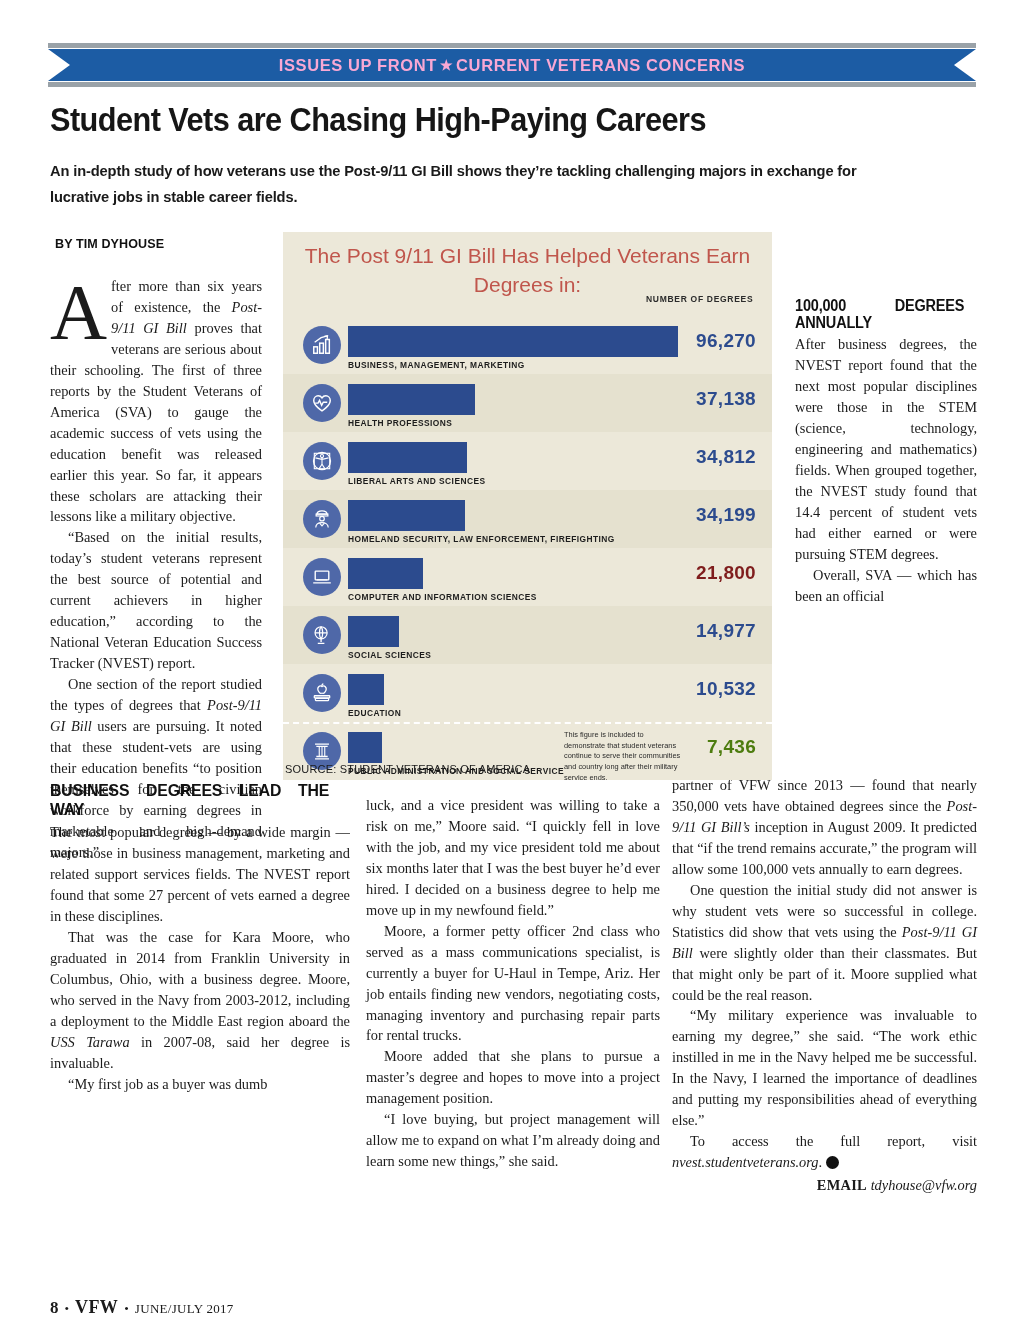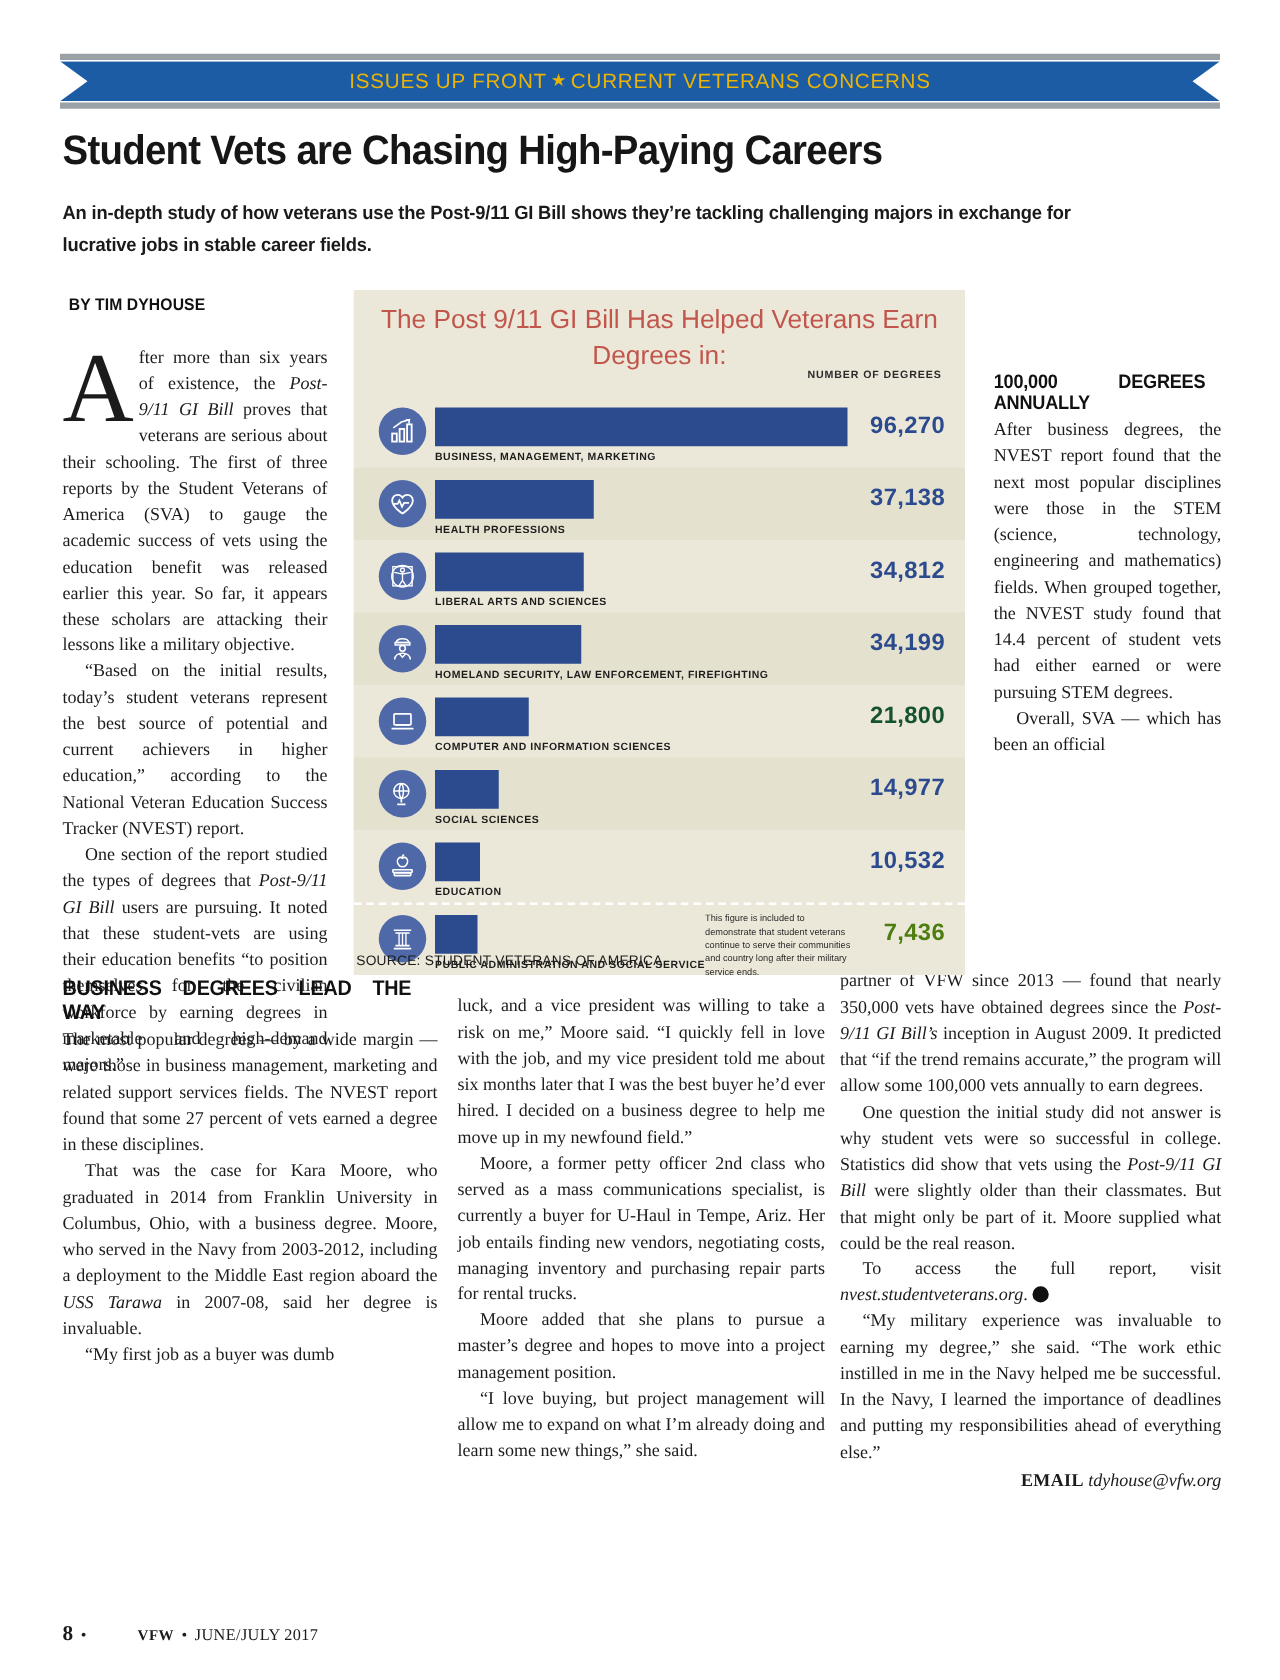--- a/index.html
+++ b/index.html
@@ -19,21 +19,21 @@
   .banner-rule.top{top:0;}
   .banner-rule.bot{bottom:0;}
   .banner-bar{
     position:absolute;left:0;top:6px;width:928px;height:32px;
     background:#1c5ca4;
     clip-path:polygon(0 0, 22px 50%, 0 100%, 928px 100%, 906px 50%, 928px 0);
     display:flex;align-items:center;justify-content:center;
   }
   .banner-text{
     font-family:"Liberation Sans", sans-serif;
-    font-weight:normal;color:#eab308;font-size:16.5px;
+    font-weight:bold;color:#f9a8d4;font-size:16.5px;
     letter-spacing:.6px;white-space:nowrap;text-align:right;
   }
   .banner-text .star{font-size:14px;vertical-align:1px;margin:0 3px;}
 
   
   .headline{
     position:absolute;left:50px;top:103px;width:900px;
     font-family:"Liberation Sans", sans-serif;
     font-weight:bold;font-size:33px;letter-spacing:-.6px;
     color:#161616;line-height:1.06;
@@ -135,21 +135,21 @@
     font-family:"Liberation Sans", sans-serif;
     font-size:11px;letter-spacing:.2px;color:#1a1a1a;
   }
 
   
   .footer{
     position:absolute;left:50px;top:1297px;
     font-size:13px;color:#1b1b1b;white-space:nowrap;
   }
   .footer .pg{font-weight:bold;font-size:17px;}
-  .footer .vfw{font-variant:small-caps;font-weight:bold;font-size:12px;letter-spacing:.4px;margin-left:35px;}
+  .footer .vfw{font-variant:small-caps;font-weight:bold;font-size:18px;letter-spacing:.4px;}
   .footer .dt{font-variant:small-caps;font-size:13px;letter-spacing:.3px;}
   .footer .dot{margin:0 6px;}
 
   .endmark{
     display:inline-block;width:13px;height:13px;border-radius:50%;
     background:#111;position:relative;vertical-align:-2px;
   }
   .endmark::after{
     content:"\2605";color:#fff;font-size:9px;position:absolute;
     left:2px;top:-1px;line-height:13px;
@@ -200,22 +200,22 @@
 
   <div class="col" id="col-right-top">
     <div class="subhead small">100,000 DEGREES ANNUALLY</div>
     <p class="first">After business degrees, the NVEST report found that the next most popular disciplines were those in the STEM (science, technology, engineering and mathematics) fields. When grouped together, the NVEST study found that 14.4 percent of student vets had either earned or were pursuing STEM degrees.</p>
     <p>Overall, SVA — which has been an official</p>
   </div>
 
   <div class="col" id="col-right-bot">
     <p class="first"><span>partner of VFW since 2013 — found that nearly 350,000 vets have obtained degrees since the </span><i>Post-9/11 GI Bill’s</i><span> inception in August 2009. It predicted that “if the trend remains accurate,” the program will allow some 100,000 vets annually to earn degrees.</span></p>
     <p><span>One question the initial study did not answer is why student vets were so successful in college. Statistics did show that vets using the </span><i>Post-9/11 GI Bill</i><span> were slightly older than their classmates. But that might only be part of it. Moore supplied what could be the real reason.</span></p>
+    <p>“My military experience was invaluable to earning my degree,” she said. “The work ethic instilled in me in the Navy helped me be successful. In the Navy, I learned the importance of deadlines and putting my responsibilities ahead of everything else.”</p>
     <p><span>To access the full report, visit </span><i>nvest.studentveterans.org</i><span>.</span> <span class="endmark"></span></p>
-    <p>“My military experience was invaluable to earning my degree,” she said. “The work ethic instilled in me in the Navy helped me be successful. In the Navy, I learned the importance of deadlines and putting my responsibilities ahead of everything else.”</p>
     <div class="email-line"><b>EMAIL</b> <i>tdyhouse@vfw.org</i></div>
   </div>
 
   <div class="info">
     <div class="info-title">The Post 9/11 GI Bill Has Helped Veterans Earn Degrees in:</div>
     <div class="num-head">NUMBER OF DEGREES</div>
     <div class="rows" id="chart-rows">
         <div class="row">
           <div class="icon-circle">
             <svg width="22" height="22" viewBox="0 0 24 24" fill="none" stroke="#fff" stroke-width="1.6">
@@ -270,21 +270,21 @@
         </div>
         <div class="row">
           <div class="icon-circle">
             <svg width="22" height="22" viewBox="0 0 24 24" fill="none" stroke="#fff" stroke-width="1.5">
               <rect x="4.6" y="5.6" width="14.8" height="9.6" rx="0.8"></rect>
               <path d="M2.4 18.4h19.2M6.2 15.2h11.6"></path>
             </svg>
           </div>
           <div class="bar" style="width: 74.7273px; background: rgb(44, 75, 142);"></div>
           <div class="bar-label">COMPUTER AND INFORMATION SCIENCES</div>
-          <div class="bar-value" style="color: #14532d;">21,800</div>
+          <div class="bar-value" style="color: #7f1d1d;">21,800</div>
         </div>
         <div class="row alt">
           <div class="icon-circle">
             <svg width="22" height="22" viewBox="0 0 24 24" fill="none" stroke="#fff" stroke-width="1.3">
               <circle cx="11" cy="9.6" r="6.6"></circle>
               <path d="M4.4 9.6h13.2M11 3c2.4 2.6 2.4 10.6 0 13.2M11 3C8.6 5.6 8.6 13.6 11 16.2"></path>
               <path d="M11 16.2v3.4M7.4 21.2h7.2" stroke-width="1.5"></path>
             </svg>
           </div>
           <div class="bar" style="width: 51.339px; background: rgb(44, 75, 142);"></div>

